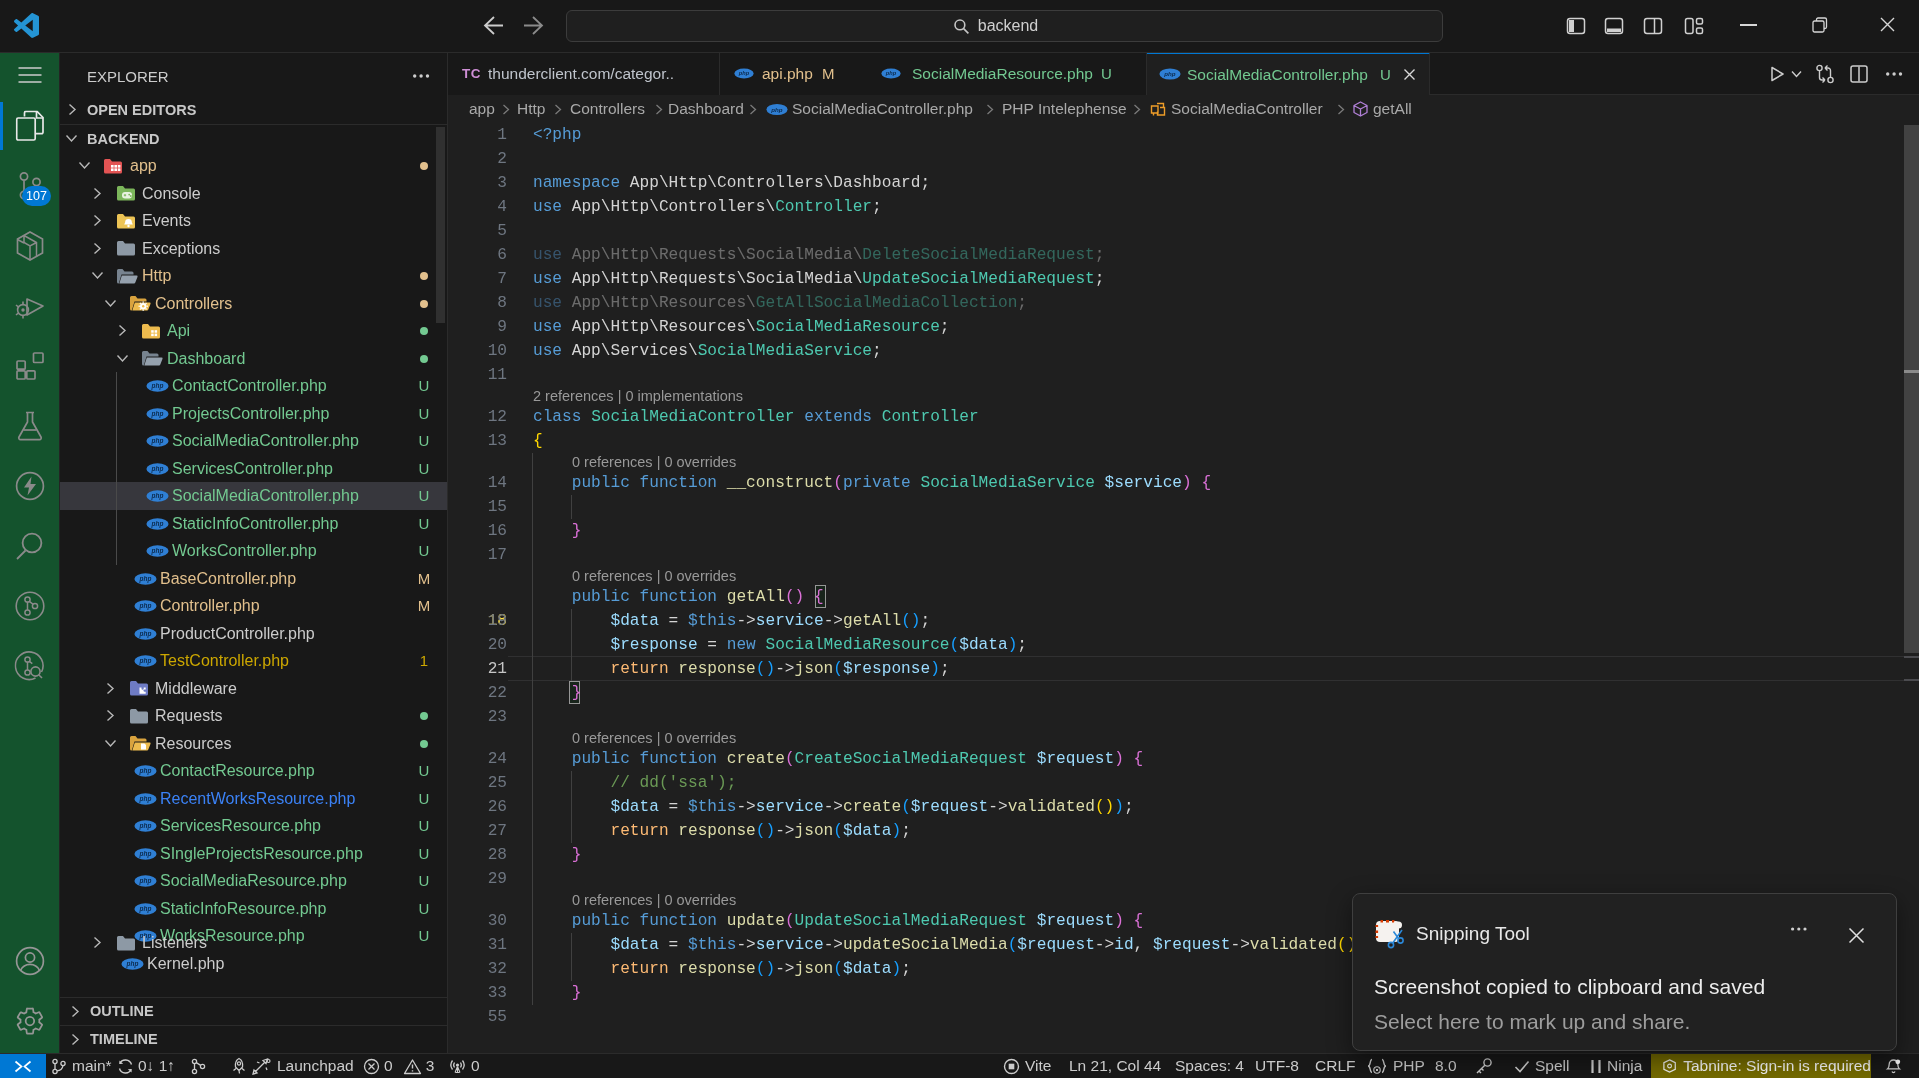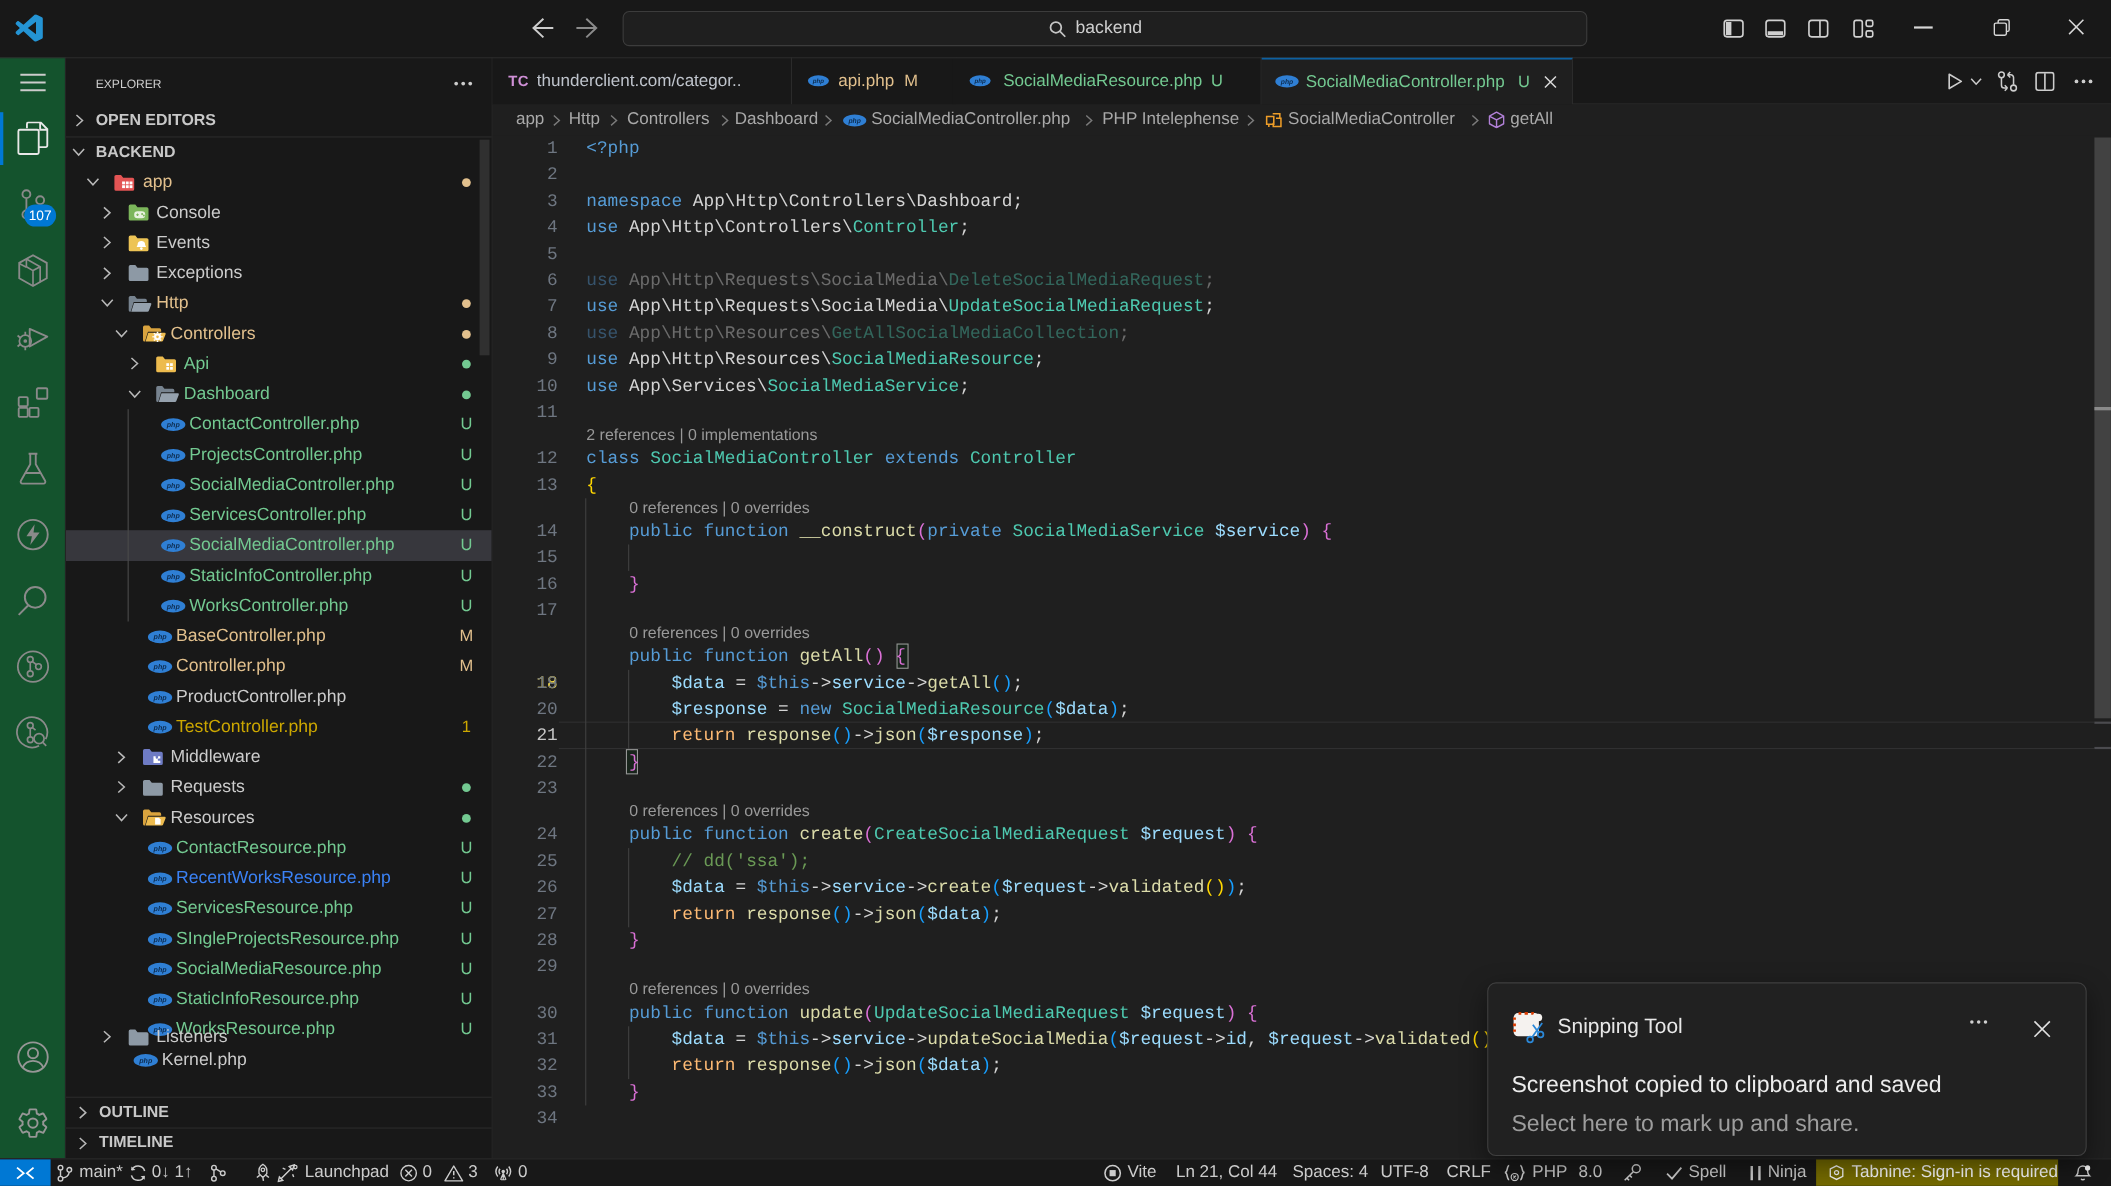--- a/index.html
+++ b/index.html
@@ -159,21 +159,21 @@
       <circle cx="15" cy="11.5" r="4.6" stroke="#969696" stroke-width="1.7" fill="none"></circle>
       <path d="M5.5 24.5 a10.5 10.5 0 0 1 19 0" stroke="#969696" stroke-width="1.7" fill="none"></path>
     </svg>
 
     <svg class="ab-ic" style="top:969px" width="30" height="30" viewBox="0 0 24 24">
       <path fill="none" stroke="#969696" stroke-width="1.4" d="M19.4 13c.04-.33.06-.66.06-1s-.02-.67-.06-1l2.1-1.65a.5.5 0 0 0 .12-.64l-2-3.46a.5.5 0 0 0-.61-.22l-2.48 1a7.3 7.3 0 0 0-1.73-1l-.37-2.65A.5.5 0 0 0 13.93 2h-4a.5.5 0 0 0-.5.42l-.37 2.65c-.62.26-1.2.6-1.73 1l-2.48-1a.5.5 0 0 0-.61.22l-2 3.46a.5.5 0 0 0 .12.64L4.46 11c-.04.33-.06.66-.06 1s.02.67.06 1l-2.1 1.65a.5.5 0 0 0-.12.64l2 3.46c.14.24.42.34.61.22l2.48-1c.53.4 1.11.74 1.73 1l.37 2.65a.5.5 0 0 0 .5.42h4a.5.5 0 0 0 .5-.42l.37-2.65c.62-.26 1.2-.6 1.73-1l2.48 1c.24.1.47 0 .61-.22l2-3.46a.5.5 0 0 0-.12-.64L19.4 13z"></path>
       <circle cx="11.93" cy="12" r="3.4" fill="none" stroke="#969696" stroke-width="1.4"></circle>
     </svg>
   </div>
   <div id="sidebar">
-    <div class="abs" style="left:27px;top:11px;height:28px;line-height:28px;font-size:11px;color:#cccccc">EXPLORER</div>
+    <div class="abs" style="left:27px;top:11px;height:28px;line-height:28px;font-size:15px;color:#cccccc">EXPLORER</div>
     <div class="abs" style="left:352px;top:21px;line-height:0"><svg width="18.2" height="6" viewBox="0 0 18.2 6">
           <circle cx="2.7" cy="3" r="1.7" fill="#cccccc"></circle>
           <circle cx="9.100000000000001" cy="3" r="1.7" fill="#cccccc"></circle>
           <circle cx="15.5" cy="3" r="1.7" fill="#cccccc"></circle>
         </svg></div>
     <div class="abs" style="left:0;top:44px;width:388px;height:28px">
       <svg class="abs" style="left:8px;top:7px" width="9" height="13" viewBox="0 0 9 13">
           <path d="M1.5 1.5 L7 6.5 L1.5 11.5" stroke="#b8b8b8" stroke-width="1.4" fill="none"></path>
         </svg>
       <div class="abs" style="left:27px;top:0;height:28px;line-height:28px;font-size:14.5px;font-weight:bold;color:#c8c8c8">OPEN EDITORS</div>
@@ -639,21 +639,21 @@
       <div class="ln" style="top:624px;color:#6e7681">24</div>
       <div class="ln" style="top:648px;color:#6e7681">25</div>
       <div class="ln" style="top:672px;color:#6e7681">26</div>
       <div class="ln" style="top:696px;color:#6e7681">27</div>
       <div class="ln" style="top:720px;color:#6e7681">28</div>
       <div class="ln" style="top:744px;color:#6e7681">29</div>
       <div class="ln" style="top:786px;color:#6e7681">30</div>
       <div class="ln" style="top:810px;color:#6e7681">31</div>
       <div class="ln" style="top:834px;color:#6e7681">32</div>
       <div class="ln" style="top:858px;color:#6e7681">33</div>
-      <div class="ln" style="top:882px;color:#6e7681">34</div>
+      <div class="ln" style="top:882px;color:#6e7681">55</div>
       <div class="cl" style="top:0px"><span class="kw">&lt;?php</span></div>
       <div class="cl" style="top:48px"><span class="kw">namespace</span> App\Http\Controllers\Dashboard;</div>
       <div class="cl" style="top:72px"><span class="kw">use</span> App\Http\Controllers\<span class="cls">Controller</span>;</div>
       <div class="cl" style="top:120px"><span class="dim"><span class="kw">use</span> App\Http\Requests\SocialMedia\<span class="cls">DeleteSocialMediaRequest</span>;</span></div>
       <div class="cl" style="top:144px"><span class="kw">use</span> App\Http\Requests\SocialMedia\<span class="cls">UpdateSocialMediaRequest</span>;</div>
       <div class="cl" style="top:168px"><span class="dim"><span class="kw">use</span> App\Http\Resources\<span class="cls">GetAllSocialMediaCollection</span>;</span></div>
       <div class="cl" style="top:192px"><span class="kw">use</span> App\Http\Resources\<span class="cls">SocialMediaResource</span>;</div>
       <div class="cl" style="top:216px"><span class="kw">use</span> App\Services\<span class="cls">SocialMediaService</span>;</div>
       <div class="cl" style="top:282px"><span class="kw">class</span> <span class="cls">SocialMediaController</span> <span class="kw">extends</span> <span class="cls">Controller</span></div>
       <div class="cl" style="top:306px"><span class="b1">{</span></div>

